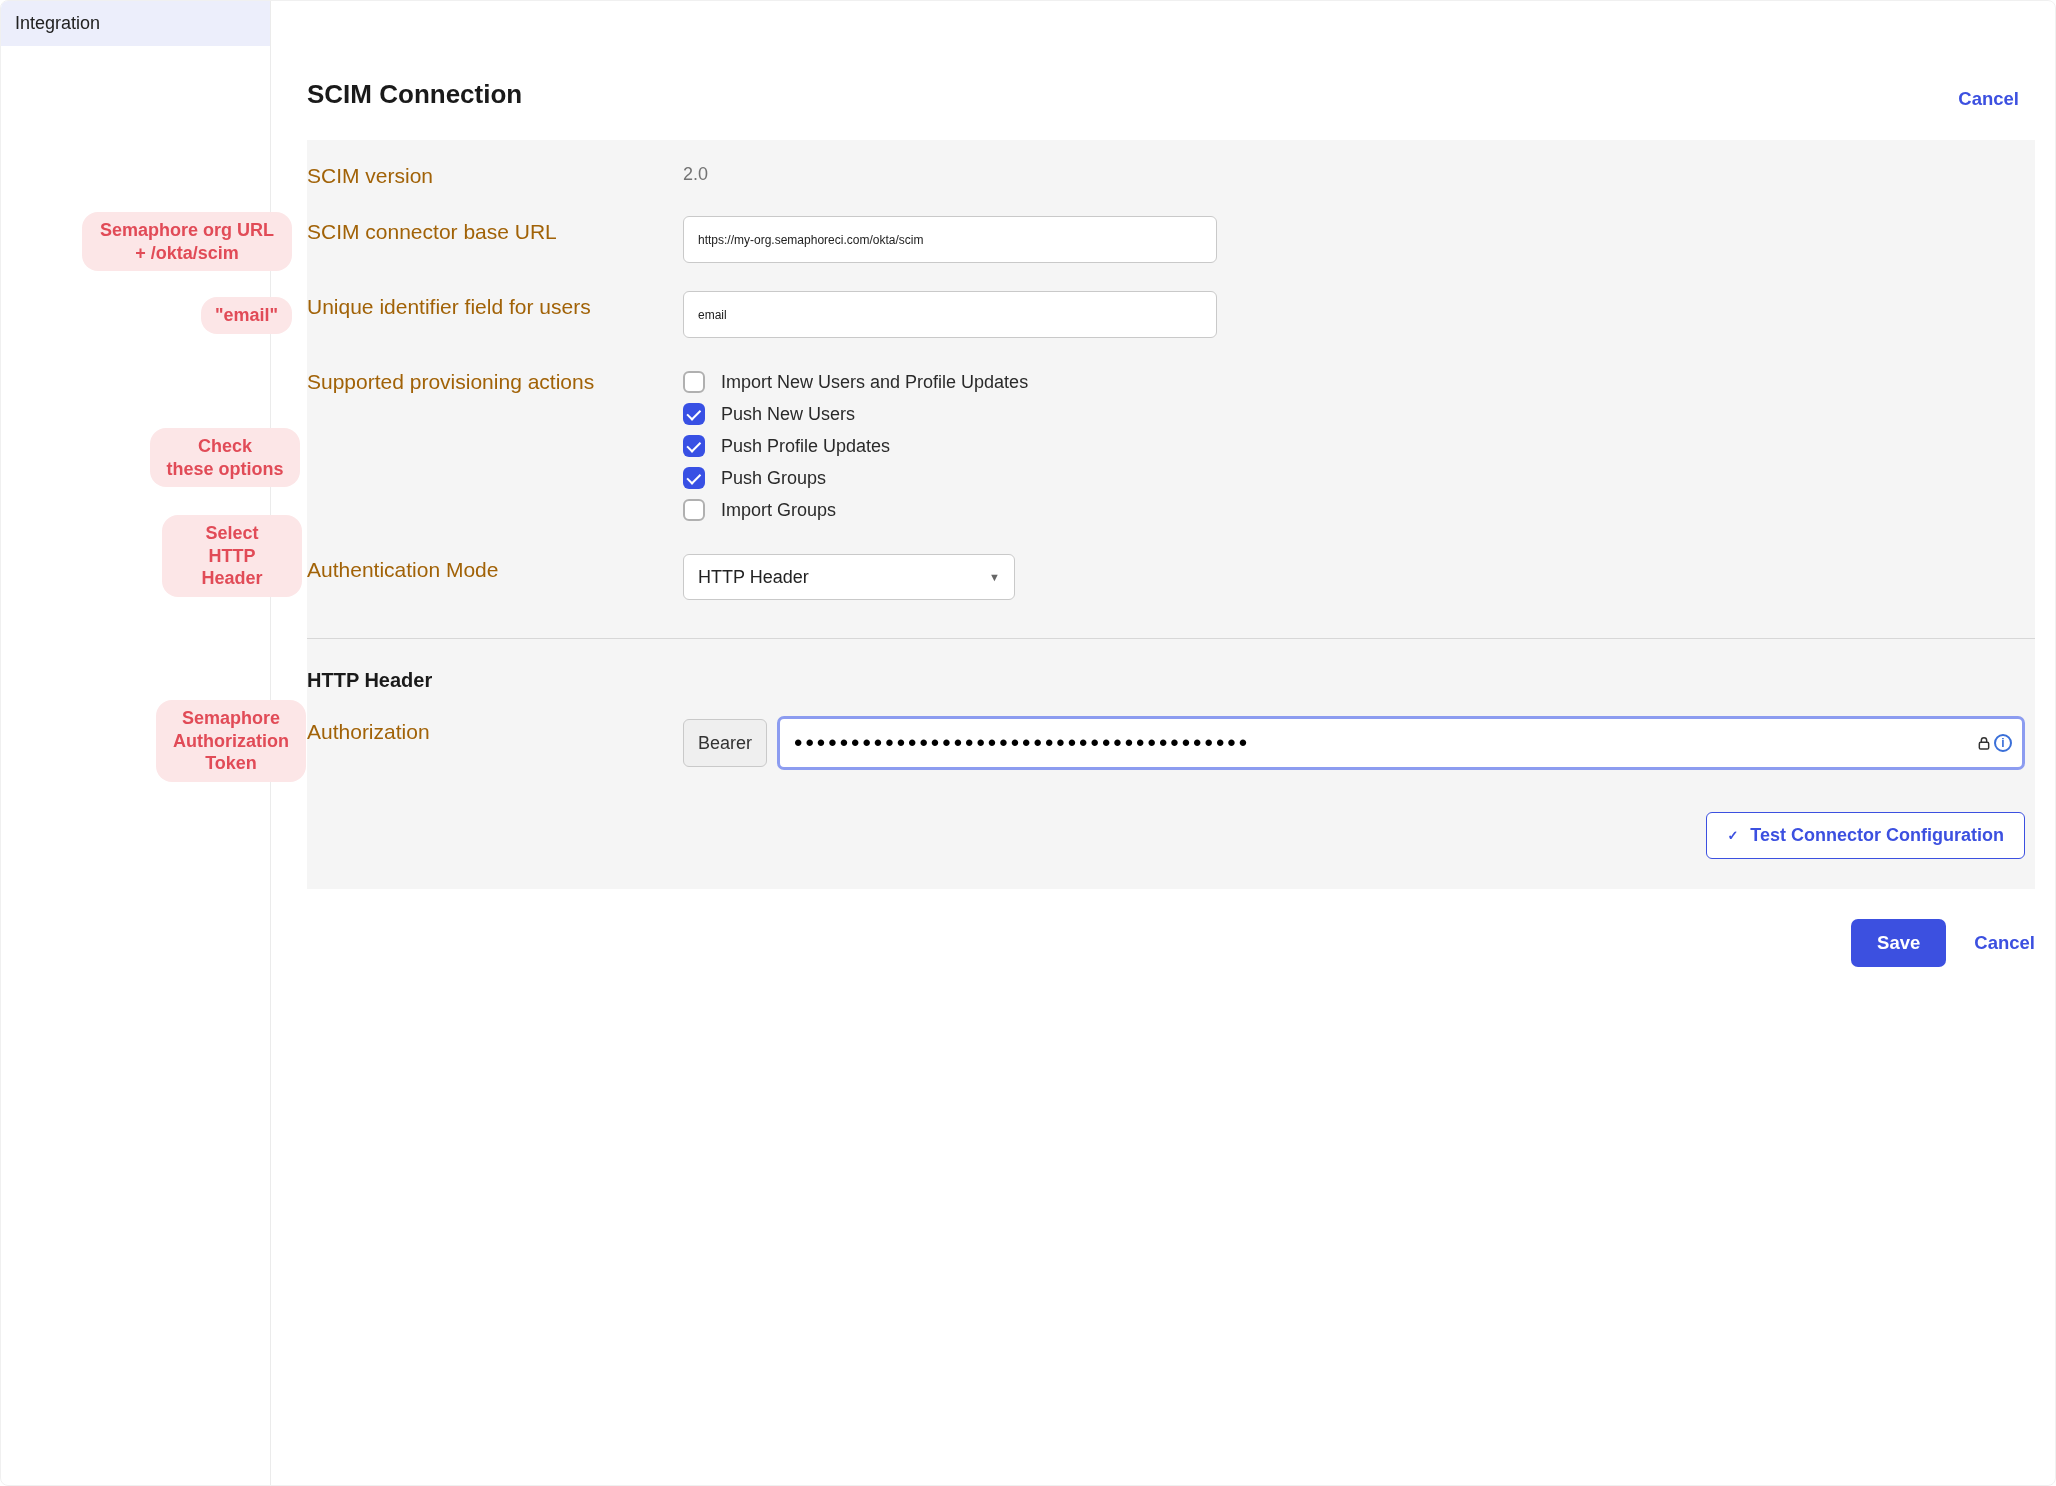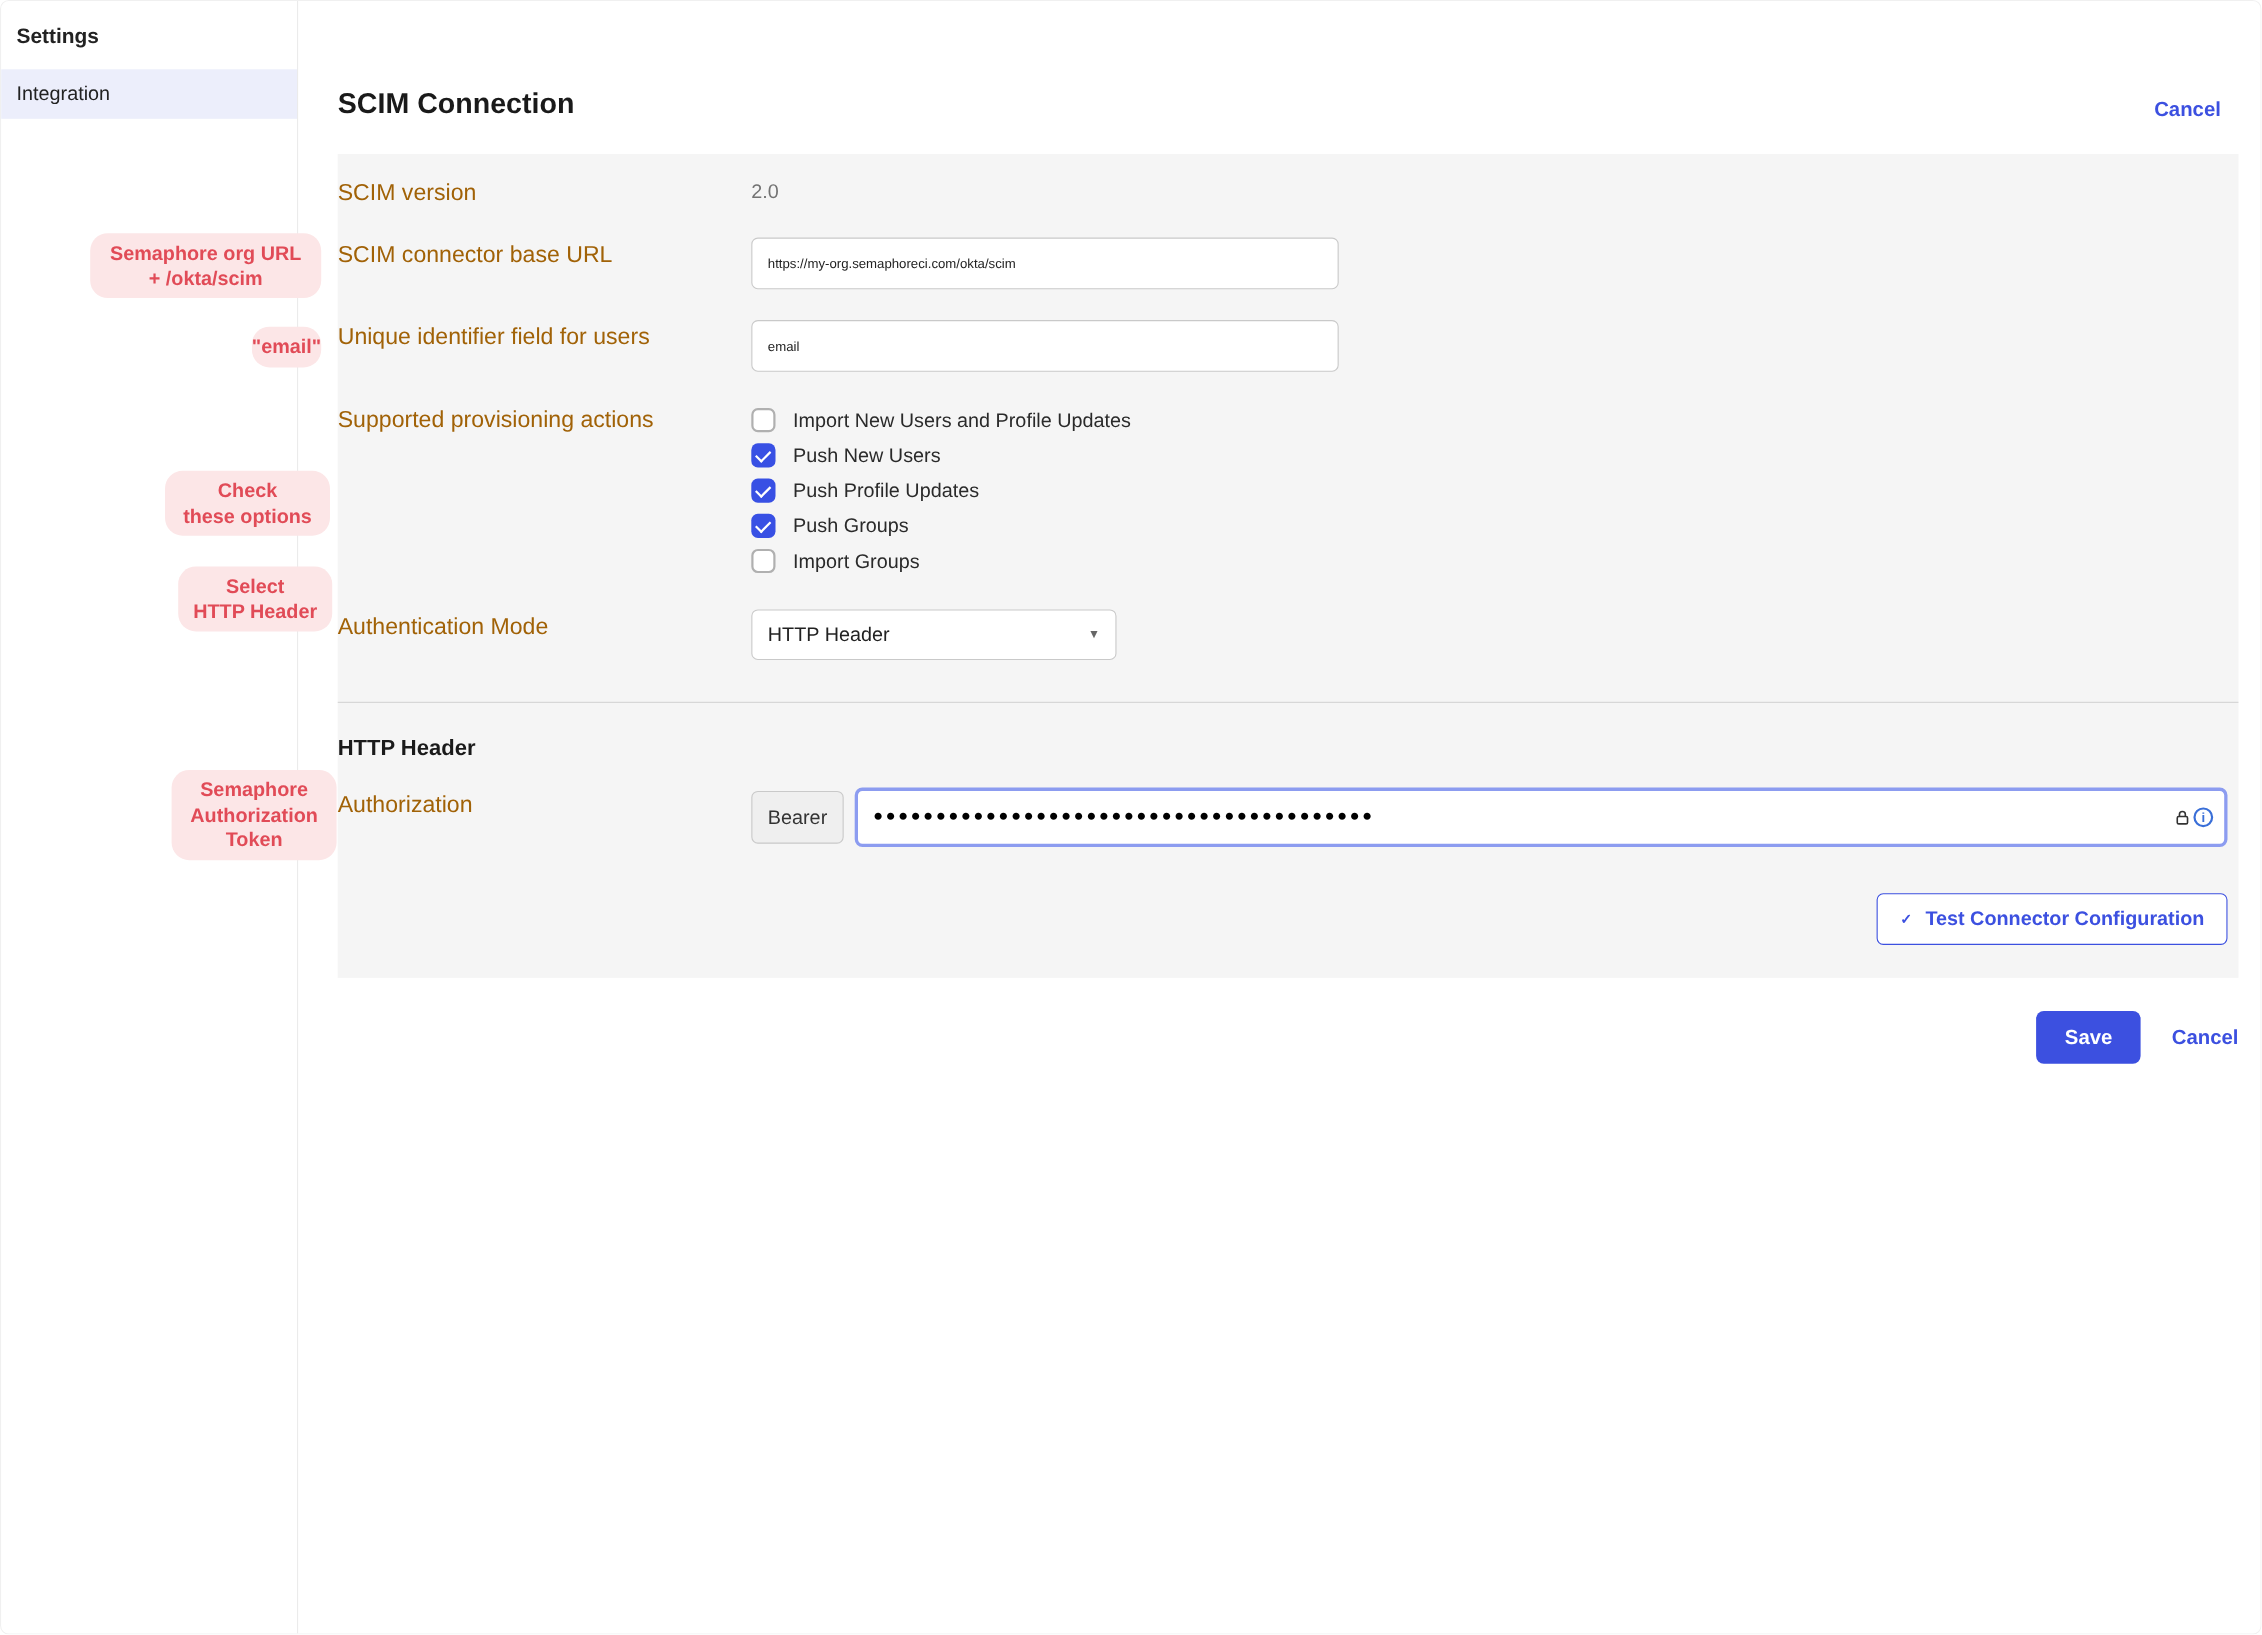--- a/index.html
+++ b/index.html
@@ -258,35 +258,34 @@
       cursor: pointer;
     }
 
     
     .callout {
       position: absolute;
       background: #fce6e7;
       color: #e14b57;
       font-weight: 600;
       font-size: 18px;
-      padding: 7px 0;
+      padding: 7px 14px;
       border-radius: 16px;
       text-align: center;
       line-height: 1.25;
       white-space: nowrap;
     }
     .co-multiline { white-space: normal; }
   </style>
 </head>
 <body>
 
 <div class="container">
 
   <aside class="sidebar">
-    <div class="sidebar-header">Settings</div>
     <div class="sidebar-item">Integration</div>
 
     <div class="callout co-multiline" style="top:211px; right:-22px; width:210px;"><span style="white-space:pre-line;">Semaphore org URL
 + /okta/scim</span></div>
     <div class="callout" style="top:296px; right:-22px;"><span>"email"</span></div>
     <div class="callout co-multiline" style="top:427px; right:-30px; width:150px;"><span style="white-space:pre-line;">Check
 these options</span></div>
     <div class="callout co-multiline" style="top:514px; right:-32px; width:140px;"><span style="white-space:pre-line;">Select
 HTTP Header</span></div>
     <div class="callout co-multiline" style="top:699px; right:-36px; width:150px;"><span style="white-space:pre-line;">Semaphore

